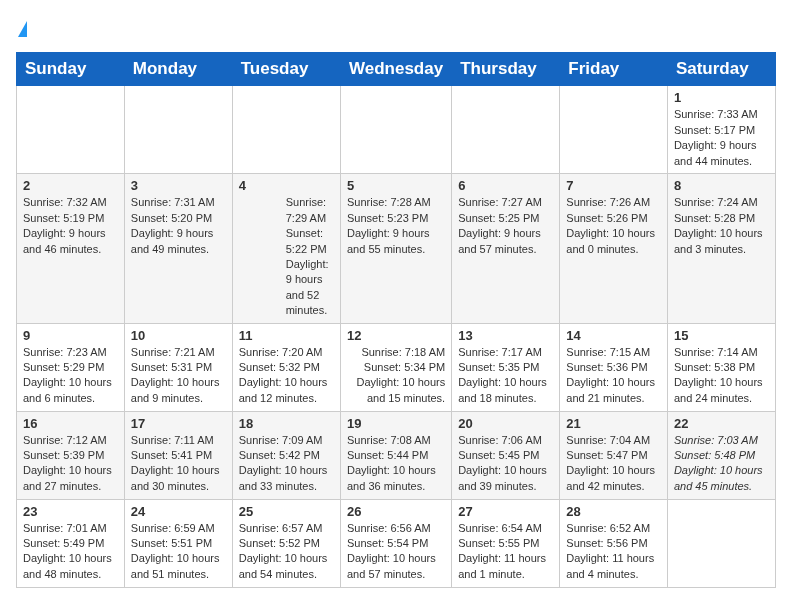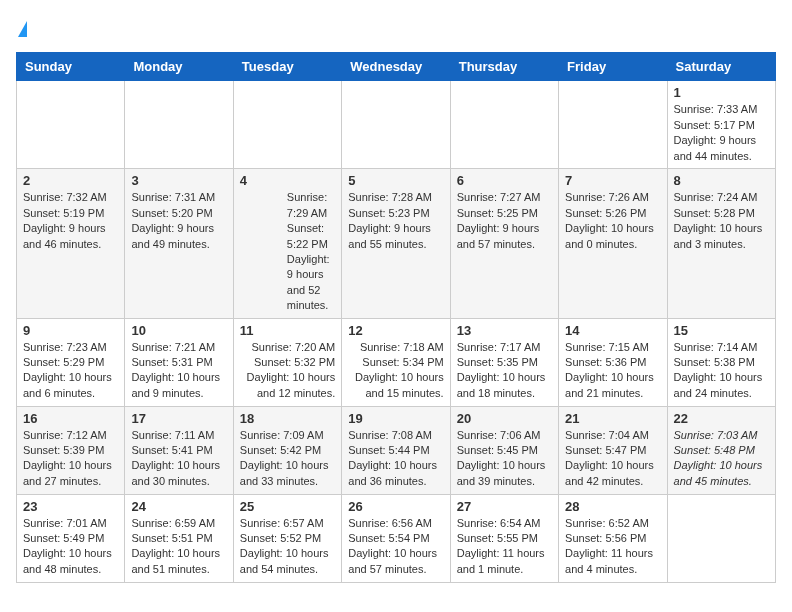--- a/index.html
+++ b/index.html
@@ -36,21 +36,21 @@
     .calendar {
       width: 100%;
       border-collapse: collapse;
       border: 1px solid #ccc;
     }
     .calendar th {
       background-color: #1565c0;
       color: white;
       text-align: left;
       padding: 6px 8px;
-      font-size: 13px;
+      font-size: 17px;
       border: 1px solid #1565c0;
     }
     .calendar td {
       border: 1px solid #ccc;
       vertical-align: top;
       padding: 4px 6px;
       width: calc(100%/7);
       height: 88px;
       font-size: 11px;
       color: #333;
@@ -169,21 +169,21 @@
 Daylight: 10 hours and 6 minutes.</div>
         </td>
         <td>
           <span class="day-number">10</span>
           <div class="day-info" style="white-space: pre-line;">Sunrise: 7:21 AM
 Sunset: 5:31 PM
 Daylight: 10 hours and 9 minutes.</div>
         </td>
         <td>
           <span class="day-number">11</span>
-          <div class="day-info" style="white-space: pre-line; text-align: right;">Sunrise: 7:20 AM
+          <div class="day-info" style="white-space: pre-line;">Sunrise: 7:20 AM
 Sunset: 5:32 PM
 Daylight: 10 hours and 12 minutes.</div>
         </td>
         <td>
           <span class="day-number">12</span>
           <div class="day-info" style="white-space: pre-line; text-align: right;">Sunrise: 7:18 AM
 Sunset: 5:34 PM
 Daylight: 10 hours and 15 minutes.</div>
         </td>
         <td>

